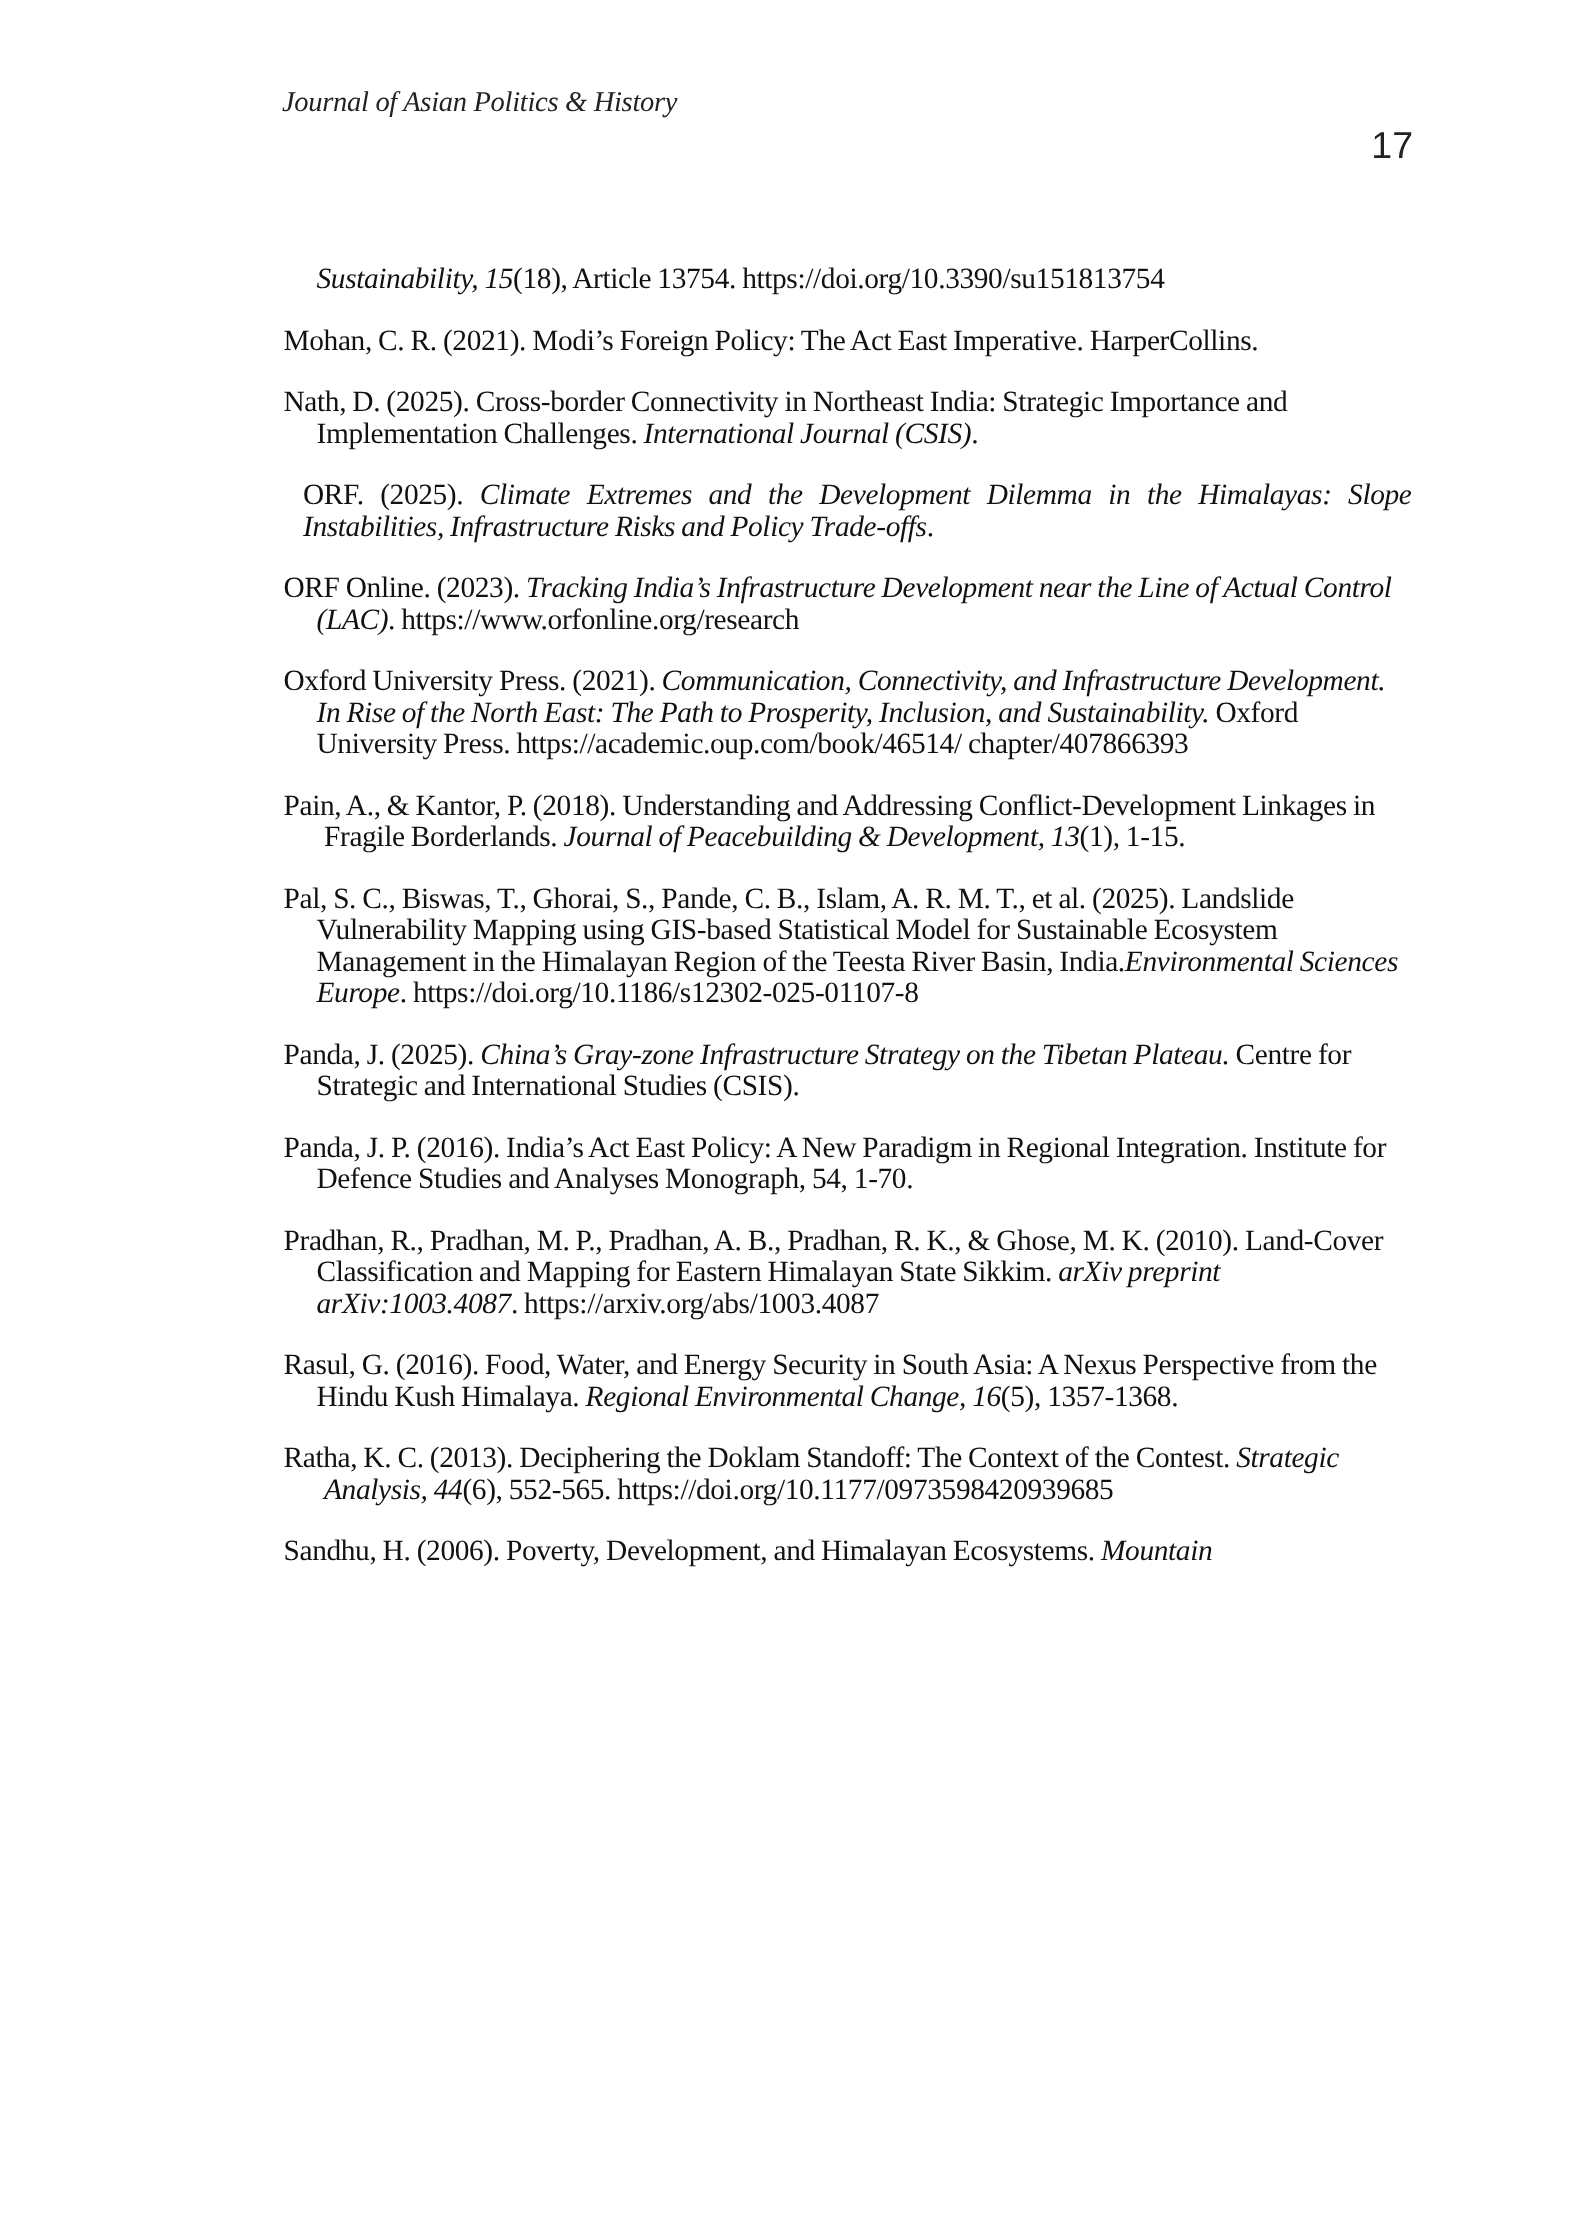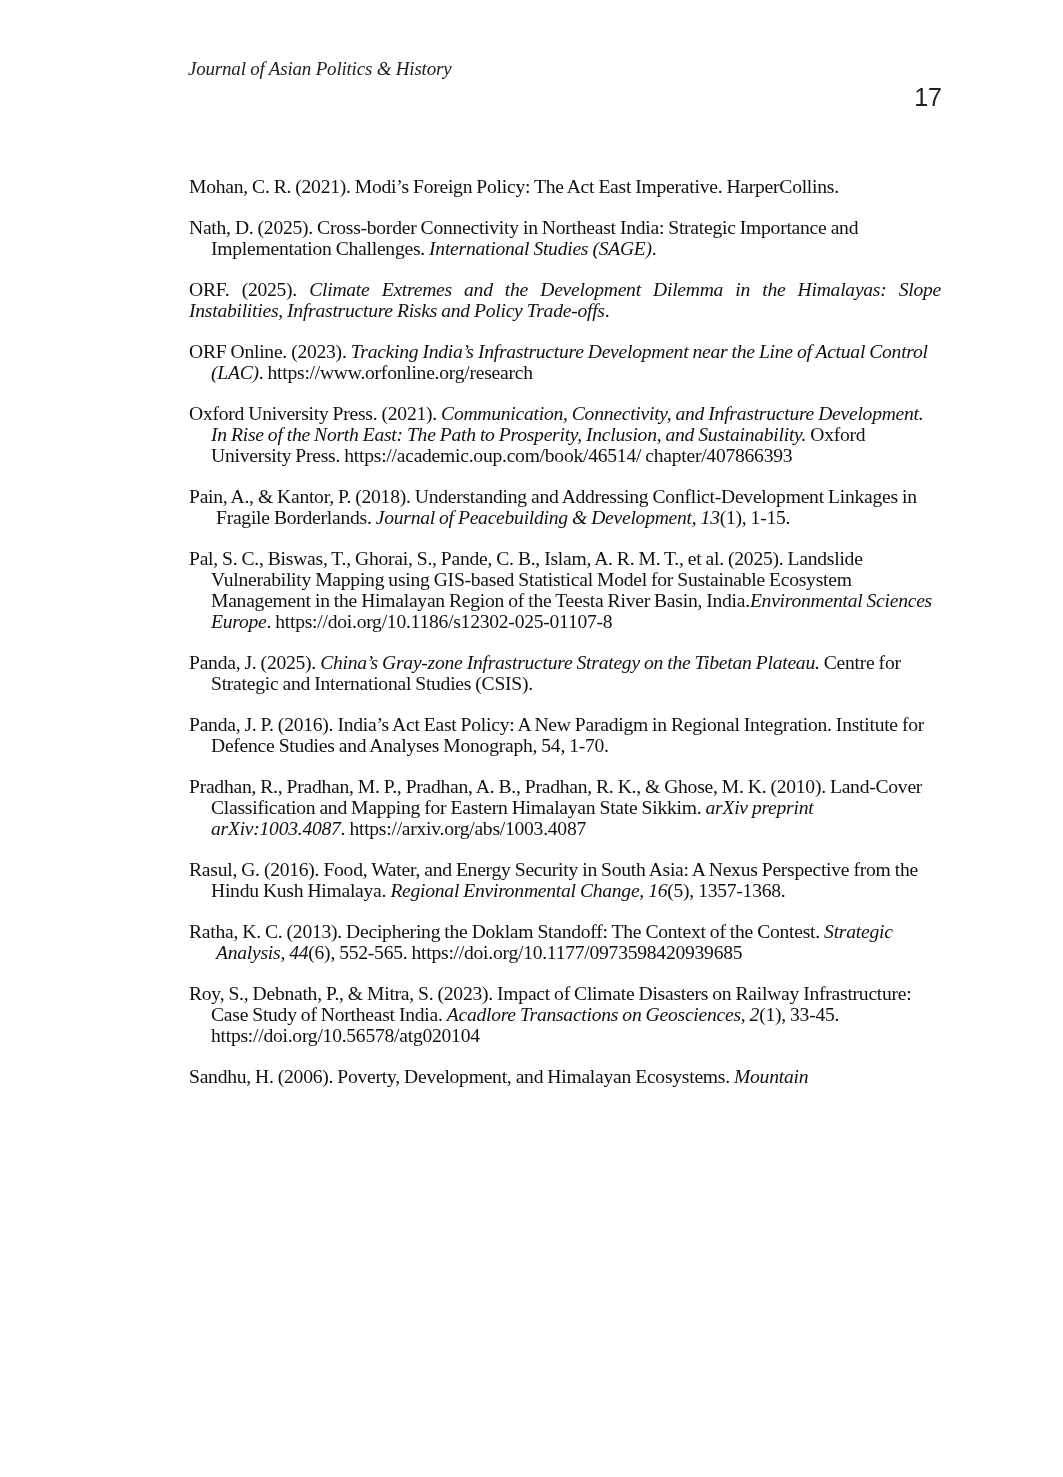--- a/index.html
+++ b/index.html
@@ -15,39 +15,39 @@
     font-family: Liberation Sans, sans-serif; font-size: 25px; color: #222;
   }
   .refs {
     position: absolute; left: 189px; top: 176px; width: 752px;
     font-family: "Liberation Serif", serif; font-size: 19.6px; line-height: 21px;
     letter-spacing: -0.25px; word-spacing: -0.5px;
   }
   .ref { margin: 0 0 20px 0; padding-left: 22px; text-indent: -22px; }
   .ref.cont { padding-left: 22px; text-indent: 0; }
   .ref.wide { padding-left: 27px; text-indent: -27px; }
-  .ref.flush { padding-left: 0; text-indent: 0; text-align: justify; }
+  .ref.flush { padding-left: 0; text-indent: 0; text-align: justify; margin-left: 13px; }
   .ref em { font-style: italic; }
   .ref a { color: #111; text-underline-offset: 2px; }
 </style>
 </head>
 <body>
 
 <div class="page">
   <div class="running-head">Journal of Asian Politics &amp; History</div>
   <div class="page-number">17</div>
   <div class="refs" id="refs">
+      <p class="ref cont"><em>Sustainability, 15</em><span>(18), Article 13754. https://doi.org/10.3390/su151813754</span></p>
       <p class="ref"><span>Mohan, C. R. (2021). Modi’s Foreign Policy: The Act East Imperative. HarperCollins.</span></p>
-      <p class="ref"><span>Nath, D. (2025). Cross-border Connectivity in Northeast India: Strategic Importance and Implementation Challenges. </span><em>International Studies (SAGE)</em><span>.</span></p>
+      <p class="ref"><span>Nath, D. (2025). Cross-border Connectivity in Northeast India: Strategic Importance and Implementation Challenges. </span><em>International Journal (CSIS)</em><span>.</span></p>
       <p class="ref flush"><span>ORF. (2025). </span><em>Climate Extremes and the Development Dilemma in the Himalayas: Slope Instabilities, Infrastructure Risks and Policy Trade-offs</em><span>.</span></p>
       <p class="ref"><span>ORF Online. (2023). </span><em>Tracking India’s Infrastructure Development near the Line of Actual Control (LAC)</em><span>. </span><a>https://www.orfonline.org/research</a></p>
       <p class="ref"><span>Oxford University Press. (2021). </span><em>Communication, Connectivity, and Infrastructure Development. In Rise of the North East: The Path to Prosperity, Inclusion, and Sustainability.</em><span> Oxford University Press. </span><a>https://academic.oup.com/book/46514/ chapter/407866393</a></p>
       <p class="ref wide"><span>Pain, A., &amp; Kantor, P. (2018). Understanding and Addressing Conflict-Development Linkages in Fragile Borderlands. </span><em>Journal of Peacebuilding &amp; Development, 13</em><span>(1), 1-15.</span></p>
       <p class="ref"><span>Pal, S. C., Biswas, T., Ghorai, S., Pande, C. B., Islam, A. R. M. T., et al. (2025). Landslide Vulnerability Mapping using GIS-based Statistical Model for Sustainable Ecosystem Management in the Himalayan Region of the Teesta River Basin, India.</span><em>Environmental Sciences Europe</em><span>. </span><a>https://doi.org/10.1186/s12302-025-01107-8</a></p>
       <p class="ref"><span>Panda, J. (2025). </span><em>China’s Gray-zone Infrastructure Strategy on the Tibetan Plateau.</em><span> Centre for Strategic and International Studies (CSIS).</span></p>
       <p class="ref"><span>Panda, J. P. (2016). India’s Act East Policy: A New Paradigm in Regional Integration. Institute for Defence Studies and Analyses Monograph, 54, 1-70.</span></p>
       <p class="ref"><span>Pradhan, R., Pradhan, M. P., Pradhan, A. B., Pradhan, R. K., &amp; Ghose, M. K. (2010). Land-Cover Classification and Mapping for Eastern Himalayan State Sikkim. </span><em>arXiv preprint arXiv:1003.4087</em><span>. </span><a>https://arxiv.org/abs/1003.4087</a></p>
       <p class="ref"><span>Rasul, G. (2016). Food, Water, and Energy Security in South Asia: A Nexus Perspective from the Hindu Kush Himalaya. </span><em>Regional Environmental Change, 16</em><span>(5), 1357-1368.</span></p>
       <p class="ref wide"><span>Ratha, K. C. (2013). Deciphering the Doklam Standoff: The Context of the Contest. </span><em>Strategic Analysis, 44</em><span>(6), 552-565. </span><a>https://doi.org/10.1177/0973598420939685</a></p>
-      <p class="ref"><span>Roy, S., Debnath, P., &amp; Mitra, S. (2023). Impact of Climate Disasters on Railway Infrastructure: Case Study of Northeast India. </span><em>Acadlore Transactions on Geosciences, 2</em><span>(1), 33-45. https://doi.org/10.56578/atg020104</span></p>
       <p class="ref"><span>Sandhu, H. (2006). Poverty, Development, and Himalayan Ecosystems. </span><em>Mountain</em></p>
     </div>
 </div>
 
 </body></html>

